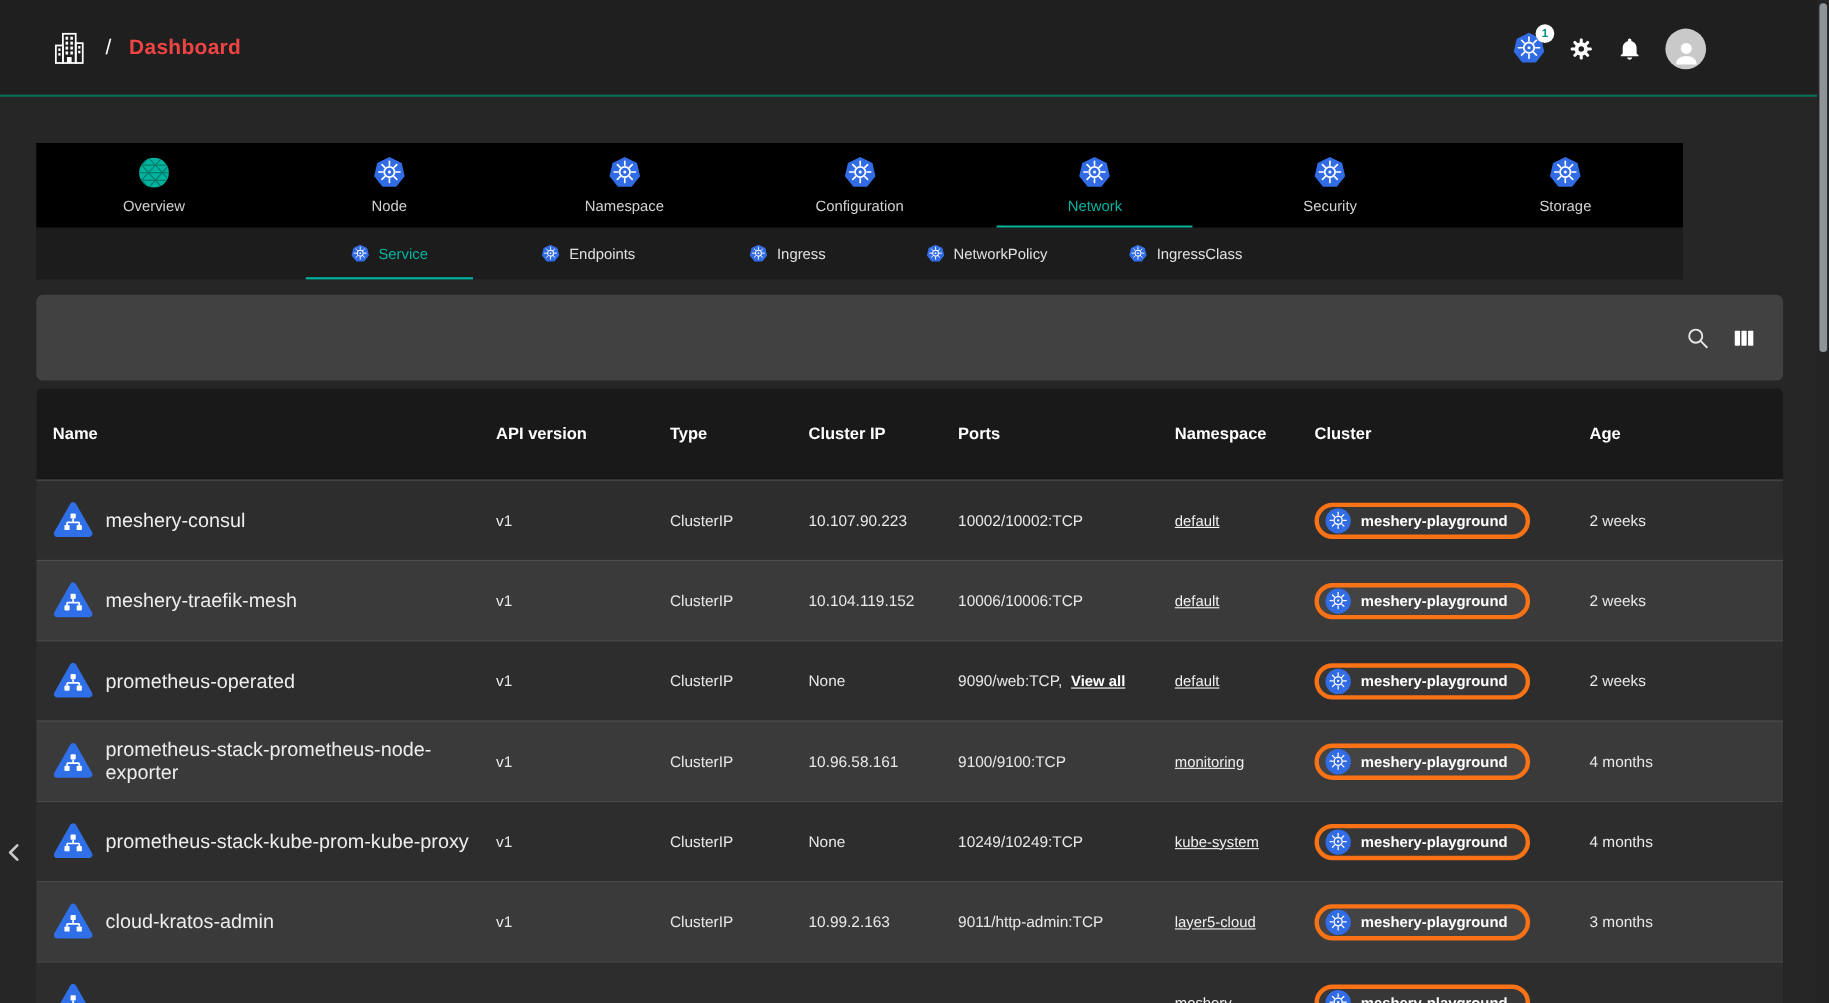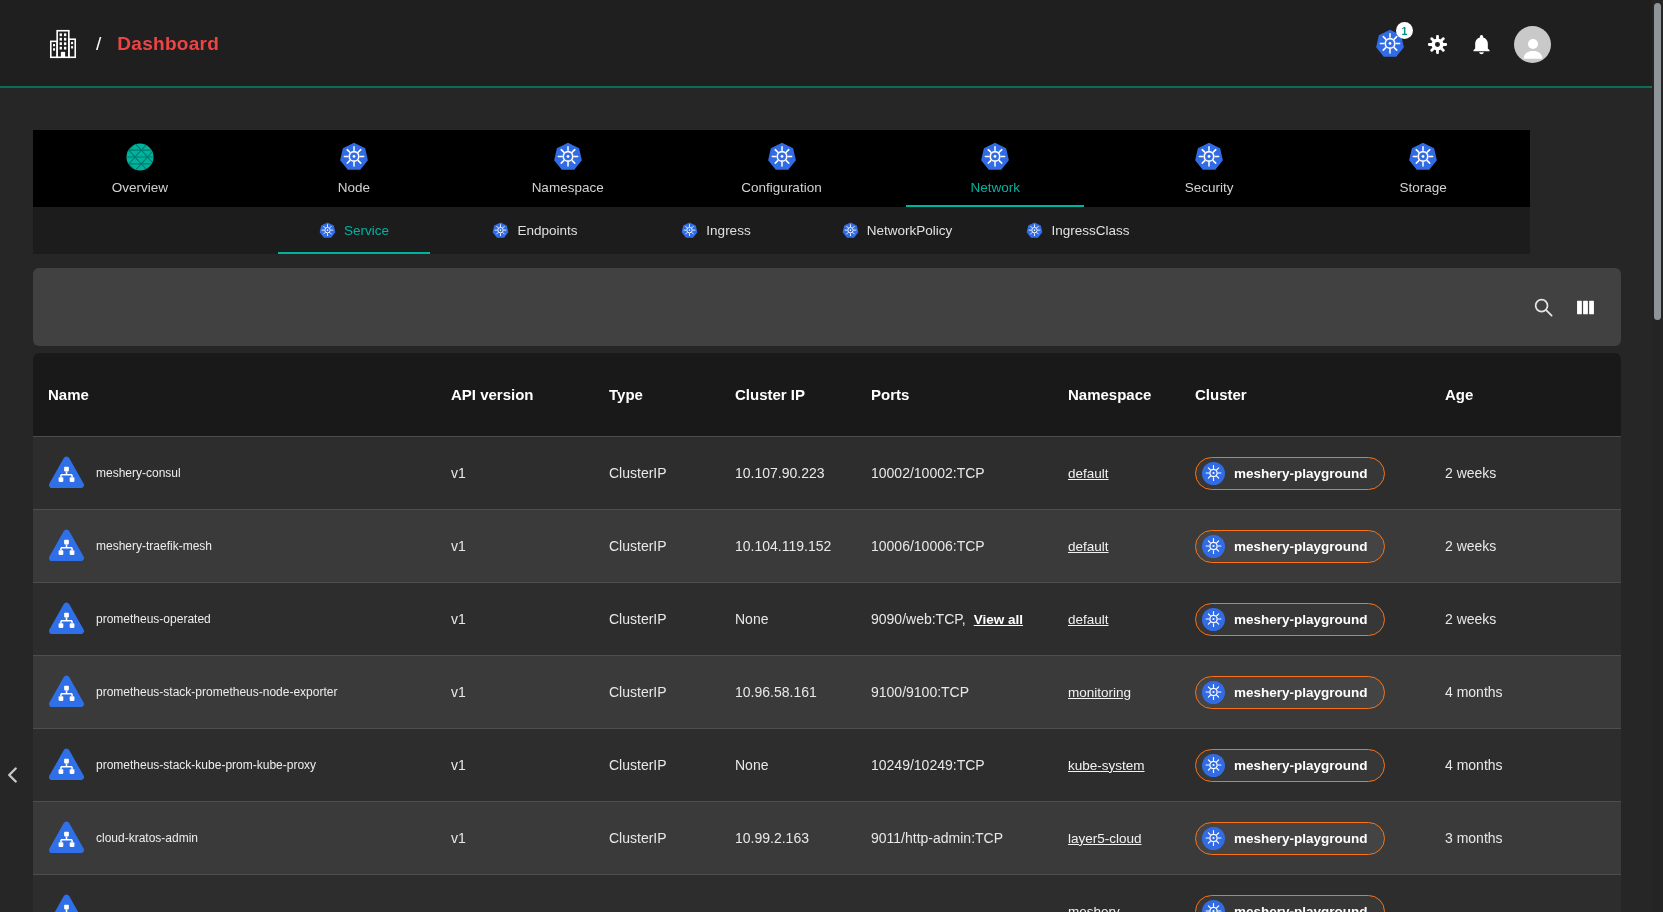--- a/index.html
+++ b/index.html
@@ -57,25 +57,25 @@
   .grid { display:grid; grid-template-columns:403px 158px 126px 136px 197px 127px 250px 1fr;
           padding-left:15px; align-items:center; }
   .thead { height:83px; background:#191919; }
   .thead .hcell { font-size:15px; font-weight:bold; color:#ffffff; }
   .trow { height:73px; border-top:1px solid #4d4d4d; }
   .trow.odd  { background:#2d2d2d; }
   .trow.even { background:#3a3a3a; }
   .cell { font-size:14px; color:#e8e8e8; display:flex; align-items:center; }
   .c-name { gap:11px; }
   .svc-icon svg { width:37px; height:37px; display:block; }
-  .nm { font-size:12px; color:#ededed; }
+  .nm { font-size:18px; color:#ededed; }
   .nslink { color:#f2f2f2; text-decoration:underline; font-size:13.5px; cursor:pointer; }
   .viewall { color:#ffffff; text-decoration:underline; font-weight:bold; font-size:13.5px;
              margin-left:8px; cursor:pointer; }
-  .chip { height:33px; border:1px solid #f97316; border-radius:17px; background:rgba(255,255,255,0.05);
+  .chip { height:33px; border:4px solid #f97316; border-radius:17px; background:rgba(255,255,255,0.05);
           display:inline-flex; align-items:center; gap:9px; padding:0 16px 0 6px; cursor:pointer; max-width:196px; }
   .chip-ic { width:23px; height:23px; border-radius:50%; background:#326CE5; display:flex;
              align-items:center; justify-content:center; }
   .chip-ic svg { width:23px; height:23px; display:block; }
   .chip-label { font-size:13.5px; font-weight:bold; color:#ffffff; white-space:nowrap; }
 
   
   .drawer-toggle { position:absolute; left:0px; top:762px; width:26px; height:26px; cursor:pointer; }
   .drawer-toggle svg { width:26px; height:26px; display:block; }
   .scrollbar { position:absolute; right:0; top:0; width:11px; height:912px; background:#242424; }

